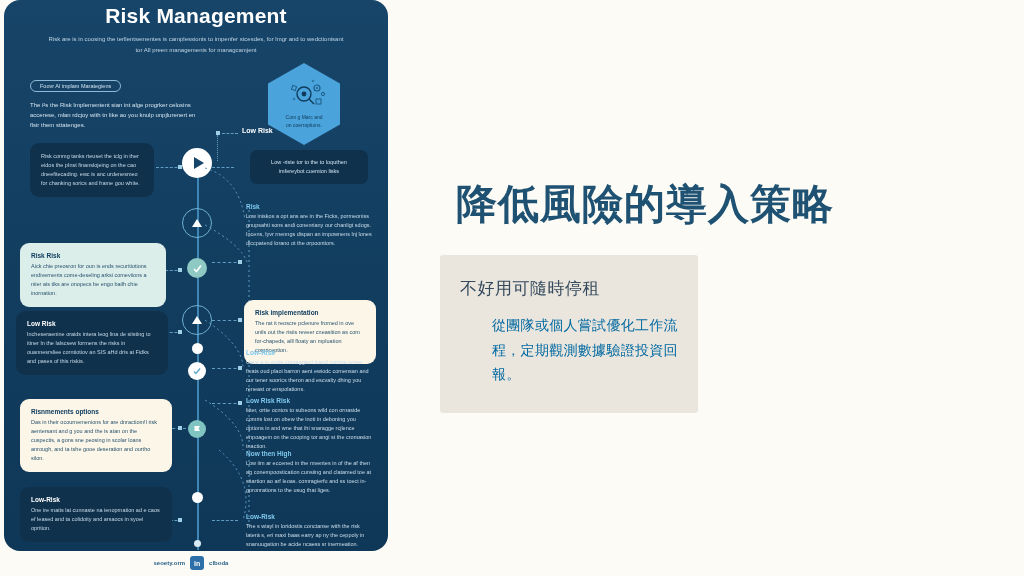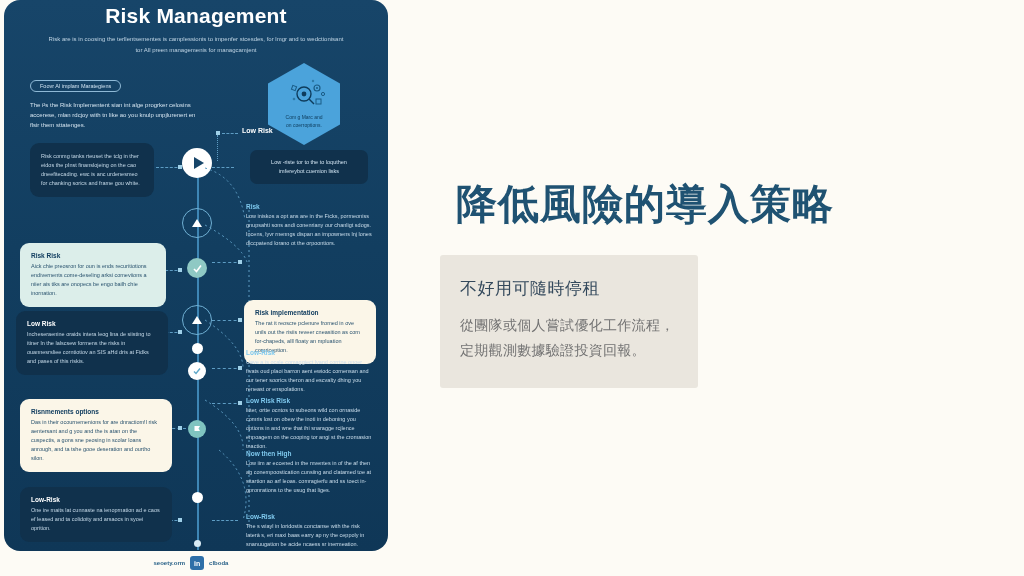--- a/index.html
+++ b/index.html
@@ -127,21 +127,21 @@
   }
   .info-card{
     width:258px;box-sizing:border-box;
     background:#EAE6DE;border-radius:3px;
     padding:22px 20px 26px 20px;
   }
   .info-card .ic-title{
     font-size:17px;color:#34495C;margin:0 0 13px 0;letter-spacing:.5px;
   }
   .info-card .ic-body{
-    font-size:14px;line-height:1.75;color:#737373;letter-spacing:.3px;
+    font-size:14px;line-height:1.75;color:#0369a1;letter-spacing:.3px;margin-left:32px;
   }
 </style>
 </head>
 <body>
 
 <div id="infographic-panel">
 
   <div id="ig-title">Risk Management</div>
   <div id="ig-subtitle">Risk are is in coosing the terllentsementes is camplessionis to impenfer stcesdes, for lmgr and to wedctionisant tor All preen managemenis for managcamjent</div>
 

